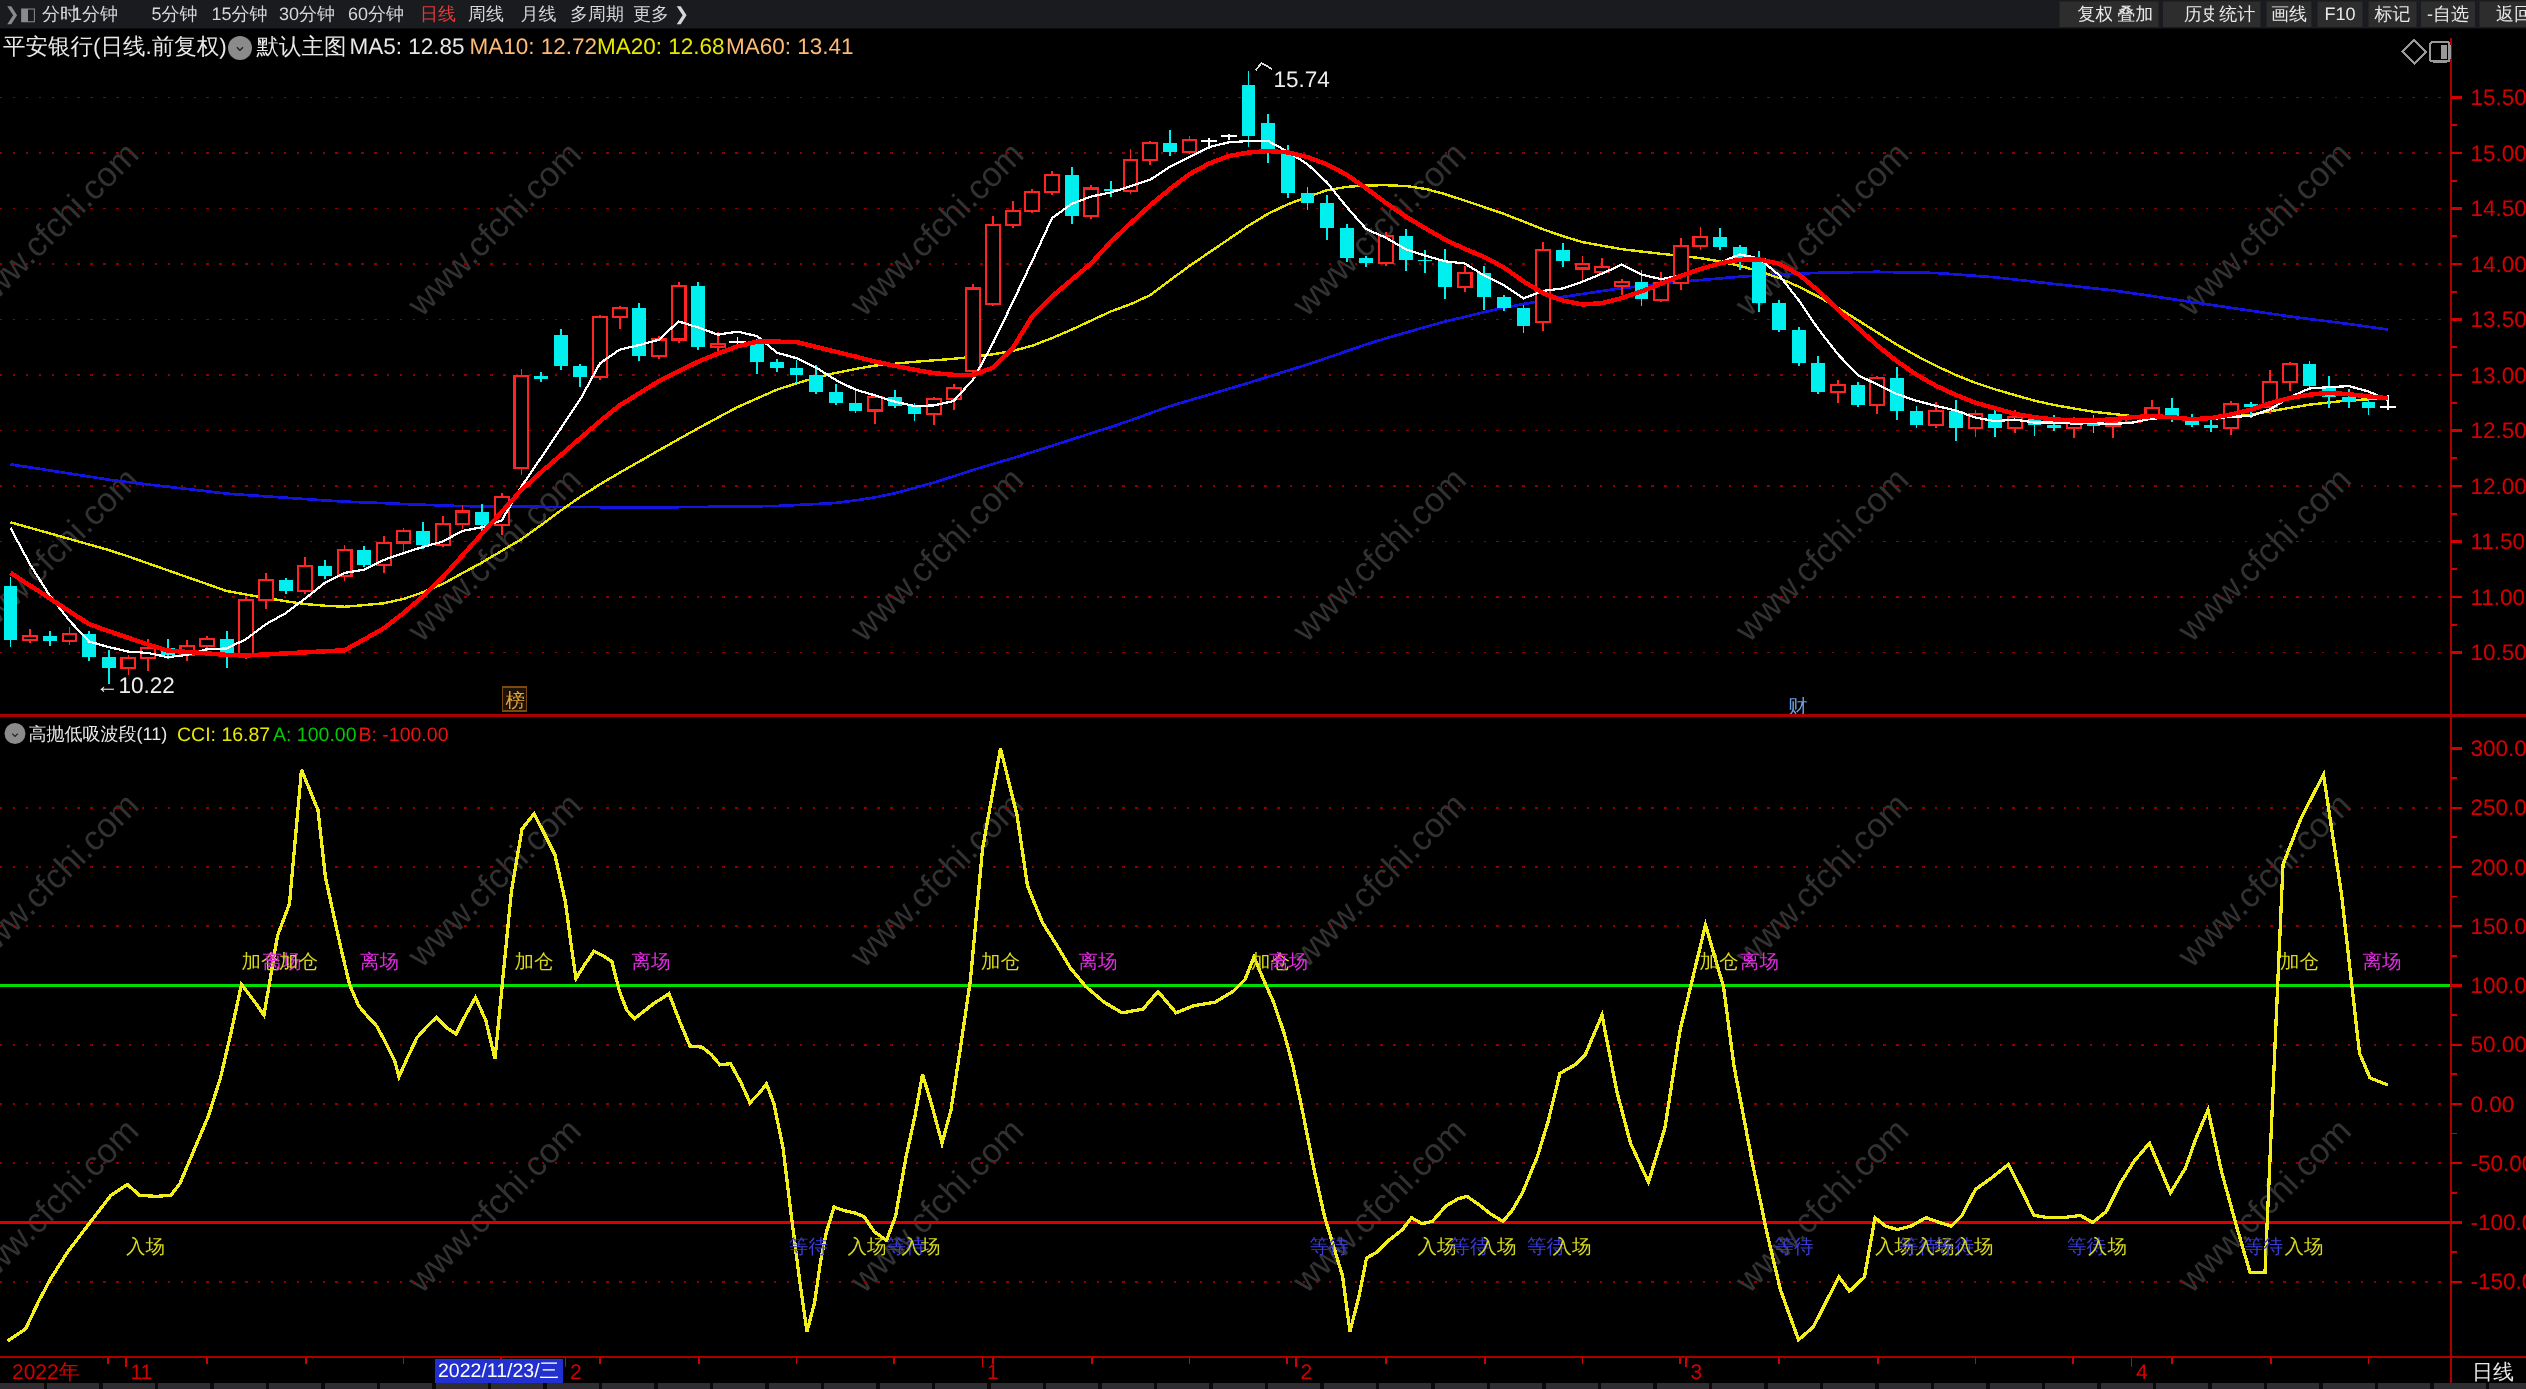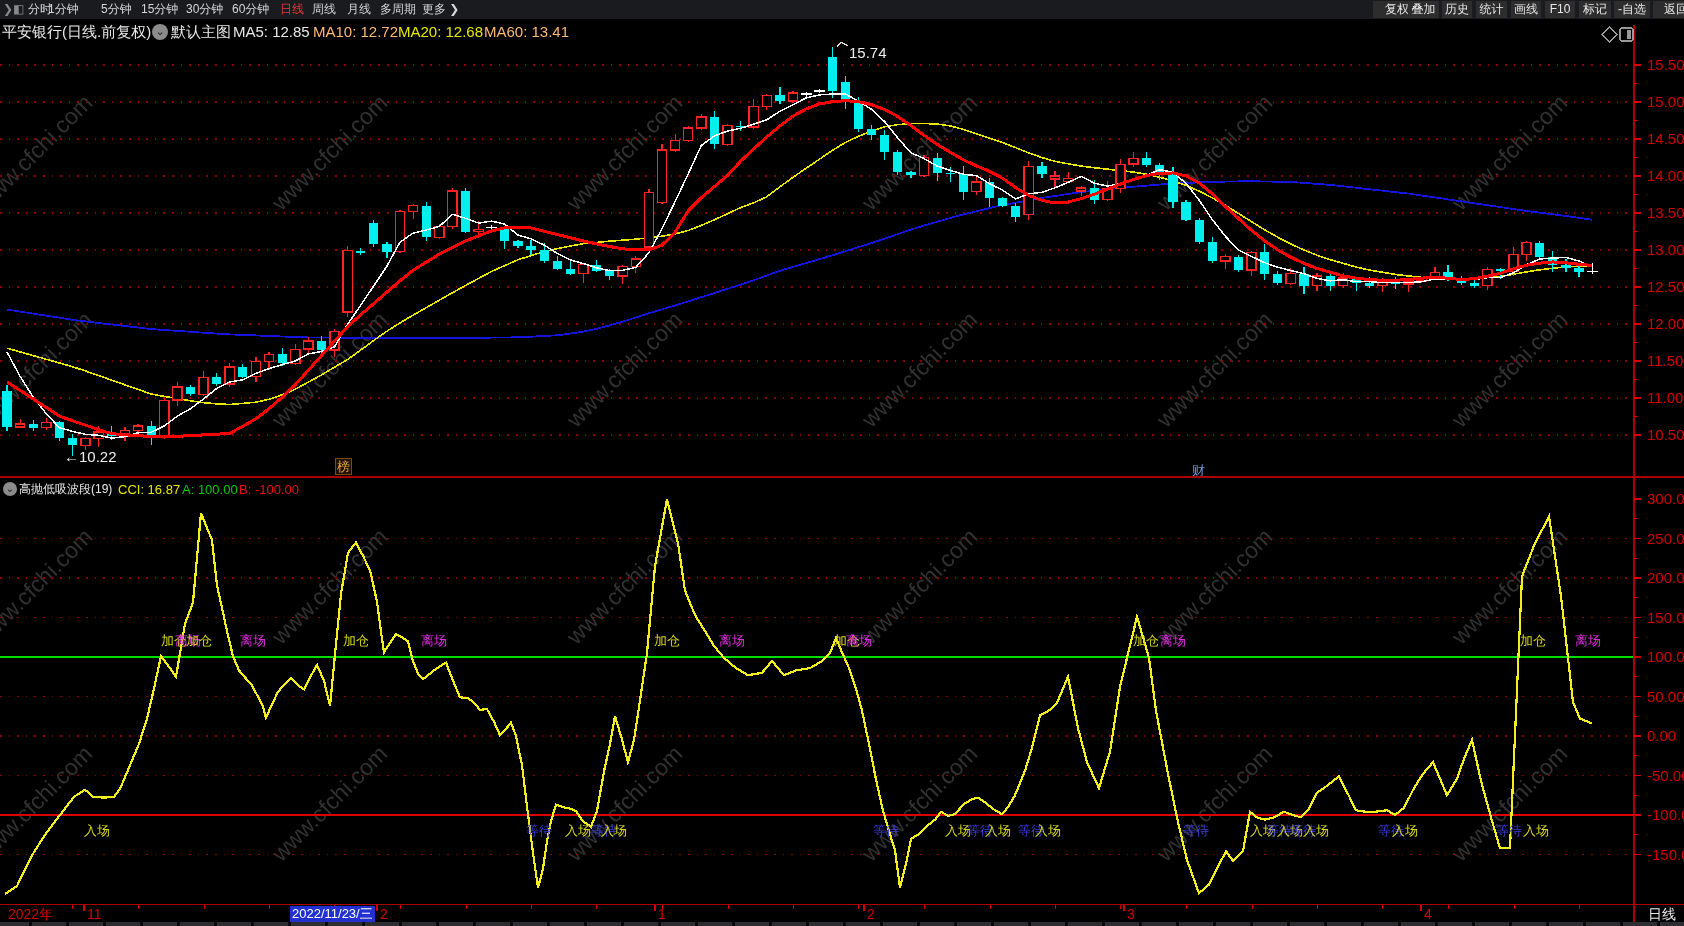--- a/index.html
+++ b/index.html
@@ -559,35 +559,35 @@
  <span class="it" style="left:141px">15分钟</span>
  <span class="it" style="left:186px">30分钟</span>
  <span class="it" style="left:232px">60分钟</span>
  <span class="it" style="left:280px;color:#e23b3b">日线</span>
  <span class="it" style="left:312px">周线</span>
  <span class="it" style="left:347px">月线</span>
  <span class="it" style="left:380px">多周期</span>
  <span class="it" style="left:422px">更多 ❯</span>
  <span class="btn" style="left:1373px;width:48px">复权</span>
  <span class="btn" style="left:1408px;width:31px">叠加</span>
- <span class="btn" style="left:1442px;width:30px">历史</span>
+ <span class="btn" style="left:1442px;width:52px">历史</span>
  <span class="btn" style="left:1476px;width:31px">统计</span>
  <span class="btn" style="left:1511px;width:30px">画线</span>
  <span class="btn" style="left:1545px;width:30px">F10</span>
  <span class="btn" style="left:1579px;width:32px">标记</span>
  <span class="btn" style="left:1614px;width:36px">-自选</span>
  <span class="btn" style="left:1653px;width:46px">返回</span>
 </div>
 <div class="info">
  <span style="left:2px">平安银行(日线.前复权)</span>
  <span style="left:152px;top:4px;width:16px;height:16px;border-radius:8px;background:#8b8b8b;color:#222;text-align:center;line-height:15px;font-size:11px">⌄</span>
  <span style="left:171px">默认主图</span>
  <span style="left:233px">MA5: 12.85</span>
  <span style="left:313px;color:#fdba74">MA10: 12.72</span>
  <span style="left:398px;color:#e8e800">MA20: 12.68</span>
  <span style="left:484px;color:#fdba74">MA60: 13.41</span>
 </div>
 <div style="position:absolute;left:3px;top:482px;width:800px;height:15px;color:#e8e8e8;font-size:13px;line-height:15px">
  <span style="position:absolute;left:0;top:0;width:14px;height:14px;border-radius:7px;background:#8b8b8b;color:#222;text-align:center;line-height:13px;font-size:10px">⌄</span>
- <span style="position:absolute;left:16px;font-size:12px">高抛低吸波段(19)</span>
+ <span style="position:absolute;left:16px;font-size:12px">高抛低吸波段(11)</span>
  <span style="position:absolute;left:115px;color:#e8e800">CCI: 16.87</span>
  <span style="position:absolute;left:179px;color:#00cc00">A: 100.00</span>
  <span style="position:absolute;left:236px;color:#ee1111">B: -100.00</span>
 </div>
 </body></html>

